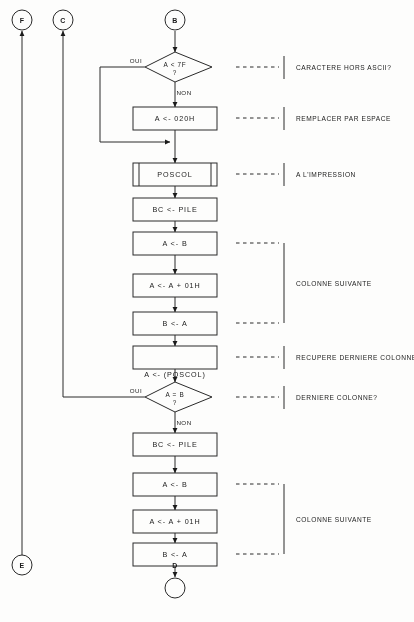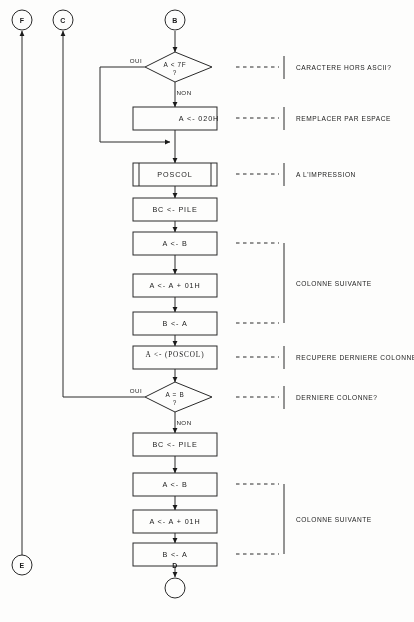--- a/index.html
+++ b/index.html
@@ -124,27 +124,27 @@
   <div id="text-layer">
       <div class="lbl conntext ctr" style="left: 22px; top: 20px;">F</div>
       <div class="lbl conntext ctr" style="left: 63px; top: 20px;">C</div>
       <div class="lbl conntext ctr" style="left: 175px; top: 20px;">B</div>
       <div class="lbl conntext ctr" style="left: 22px; top: 565px;">E</div>
       <div class="lbl conntext ctr" style="left: 175px; top: 565px;">D</div>
       <div class="lbl dmdtext ctr" style="left: 175px; top: 68px;">
         <div>A &lt; 7F</div>
         <div>?</div>
       </div>
-      <div class="lbl boxtext ctr" style="left: 175px; top: 118px; margin-left: 24px;">A &lt;- 020H</div>
+      <div class="lbl boxtext ctr" style="left: 175px; top: 118px;">A &lt;- 020H</div>
       <div class="lbl boxtext ctr" style="left: 175px; top: 174px;">POSCOL</div>
       <div class="lbl boxtext ctr" style="left: 175px; top: 209px;">BC &lt;- PILE</div>
       <div class="lbl boxtext ctr" style="left: 175px; top: 243px;">A &lt;- B</div>
       <div class="lbl boxtext ctr" style="left: 175px; top: 285px;">A &lt;- A + 01H</div>
       <div class="lbl boxtext ctr" style="left: 175px; top: 323px;">B &lt;- A</div>
-      <div class="lbl boxtext ctr" style="left: 175px; top: 355px; font-family: Liberation Serif, serif;">A &lt;- (POSCOL)</div>
+      <div class="lbl boxtext ctr" style="left: 175px; top: 374px;">A &lt;- (POSCOL)</div>
       <div class="lbl dmdtext ctr" style="left: 175px; top: 398px;">
         <div>A = B</div>
         <div>?</div>
       </div>
       <div class="lbl boxtext ctr" style="left: 175px; top: 444px;">BC &lt;- PILE</div>
       <div class="lbl boxtext ctr" style="left: 175px; top: 484px;">A &lt;- B</div>
       <div class="lbl boxtext ctr" style="left: 175px; top: 521px;">A &lt;- A + 01H</div>
       <div class="lbl boxtext ctr" style="left: 175px; top: 554px;">B &lt;- A</div>
       <div class="lbl brtext ctr" style="left: 136px; top: 60px;">OUI</div>
       <div class="lbl brtext ctr" style="left: 184px; top: 92px;">NON</div>

